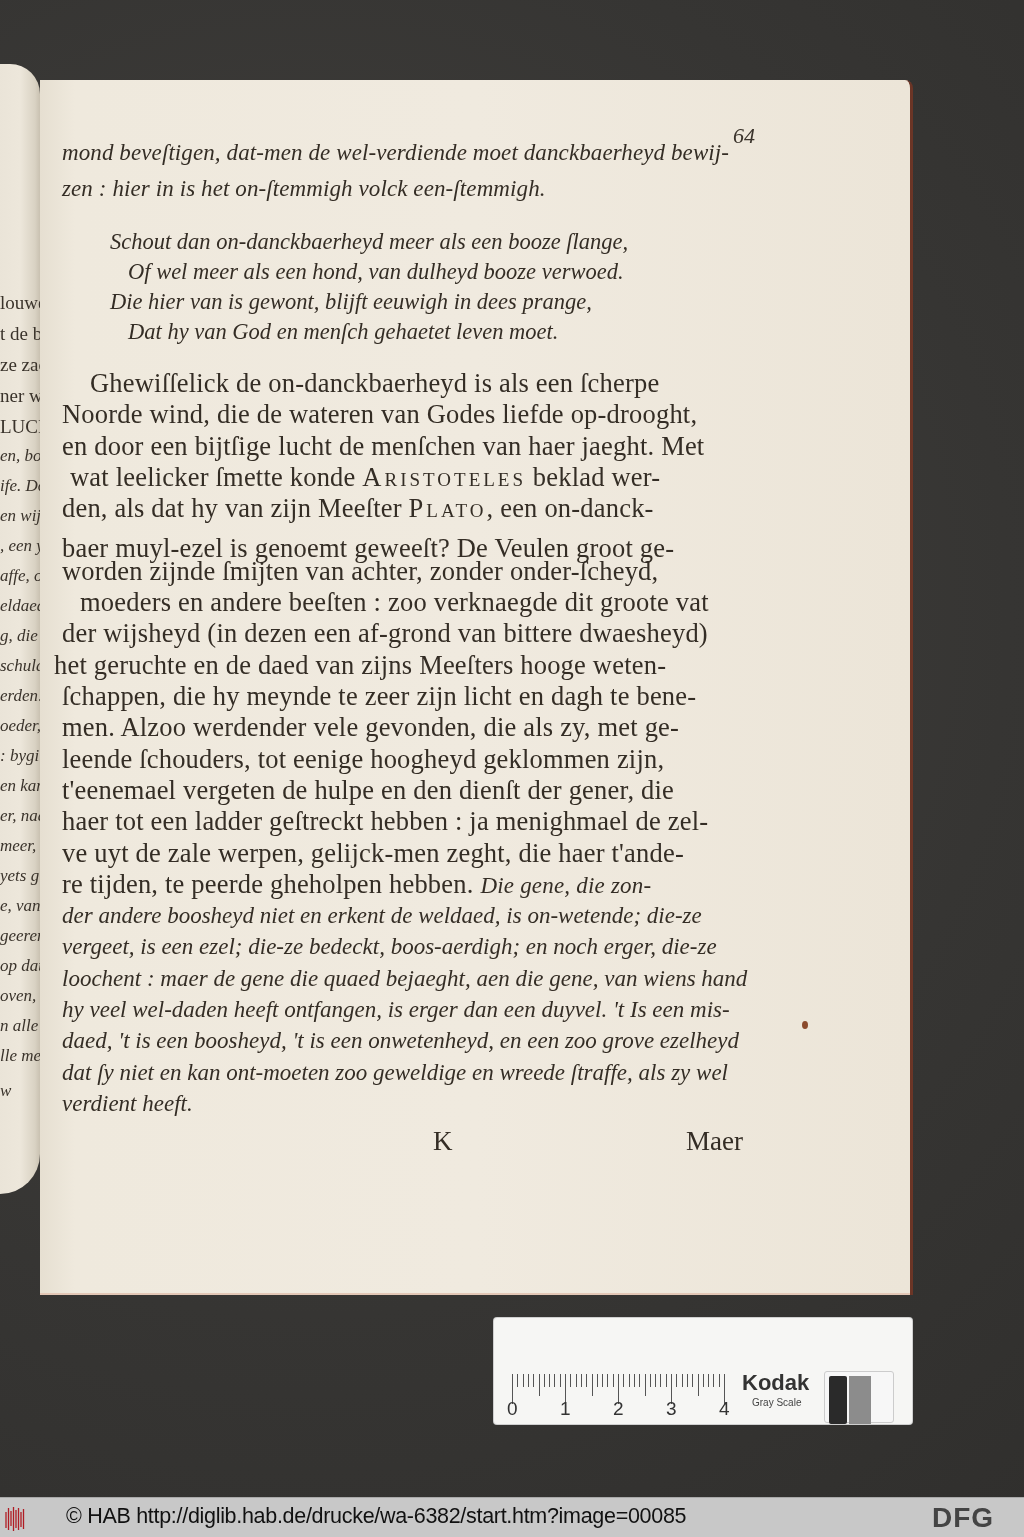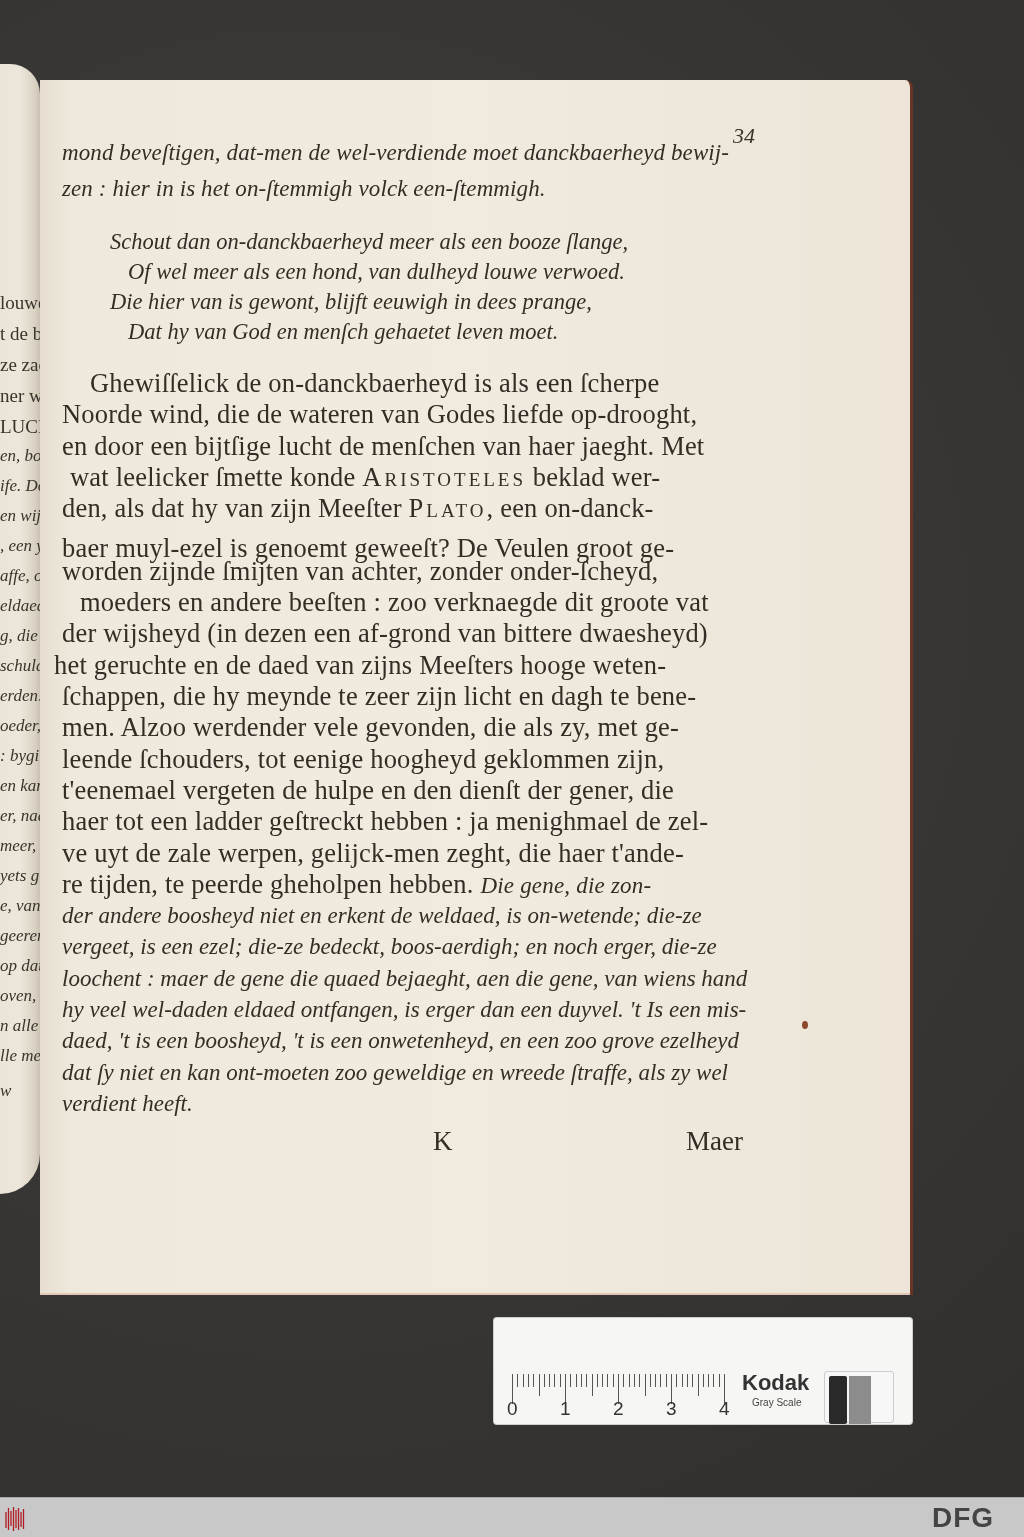--- a/index.html
+++ b/index.html
@@ -109,27 +109,27 @@
       <div class="frag it" style="top: 862px;">geerend</div>
       <div class="frag it" style="top: 892px;">op dat</div>
       <div class="frag it" style="top: 922px;">oven, d</div>
       <div class="frag it" style="top: 952px;">n alle fl</div>
       <div class="frag it" style="top: 982px;">lle met</div>
       <div class="frag it" style="top: 1017px;">w</div>
     </div>
 
   <div class="right-page"></div>
 
-  <div class="page-number">34</div>
+  <div class="page-number">64</div>
 
   <div id="text-block">
       <div class="line it intro" style="top: 140px; left: 62px;">mond beveſtigen, dat-men de wel-verdiende moet danckbaerheyd bewij-</div>
       <div class="line it intro" style="top: 176px; left: 62px;">zen : hier in is het on-ſtemmigh volck een-ſtemmigh.</div>
       <div class="line it verse" style="top: 229px; left: 110px;">Schout dan on-danckbaerheyd meer als een booze ſlange,</div>
-      <div class="line it verse" style="top: 259px; left: 128px;">Of wel meer als een hond, van dulheyd louwe verwoed.</div>
+      <div class="line it verse" style="top: 259px; left: 128px;">Of wel meer als een hond, van dulheyd booze verwoed.</div>
       <div class="line it verse" style="top: 289px; left: 110px;">Die hier van is gewont, blijft eeuwigh in dees prange,</div>
       <div class="line it verse" style="top: 319px; left: 128px;">Dat hy van God en menſch gehaetet leven moet.</div>
       <div class="line body-text" style="top: 368px; left: 90px;">Ghewiſſelick de on-danckbaerheyd is als een ſcherpe</div>
       <div class="line body-text" style="top: 399px; left: 62px;">Noorde wind, die de wateren van Godes liefde op-drooght,</div>
       <div class="line body-text" style="top: 431px; left: 62px;">en door een bijtſige lucht de menſchen van haer jaeght. Met</div>
       <div class="line body-text" style="top: 462px; left: 70px;"><span>wat leelicker ſmette konde </span><span class="small-caps">Aristoteles</span><span> beklad wer-</span></div>
       <div class="line body-text" style="top: 493px; left: 62px;"><span>den, als dat hy van zijn Meeſter </span><span class="small-caps">Plato</span><span>, een on-danck-</span></div>
       <div class="line body-text" style="top: 525px; left: 62px; margin-top: 8px;">baer muyl-ezel is genoemt geweeſt? De Veulen groot ge-</div>
       <div class="line body-text" style="top: 556px; left: 62px;">worden zijnde ſmijten van achter, zonder onder-ſcheyd,</div>
       <div class="line body-text" style="top: 587px; left: 80px;">moeders en andere beeſten : zoo verknaegde dit groote vat</div>
@@ -138,21 +138,21 @@
       <div class="line body-text" style="top: 681px; left: 62px;">ſchappen, die hy meynde te zeer zijn licht en dagh te bene-</div>
       <div class="line body-text" style="top: 712px; left: 62px;">men.  Alzoo werdender vele gevonden, die als zy, met ge-</div>
       <div class="line body-text" style="top: 744px; left: 62px;">leende ſchouders, tot eenige hoogheyd geklommen zijn,</div>
       <div class="line body-text" style="top: 775px; left: 62px;">t'eenemael vergeten de hulpe en den dienſt der gener, die</div>
       <div class="line body-text" style="top: 806px; left: 62px;">haer tot een ladder geſtreckt hebben : ja menighmael de zel-</div>
       <div class="line body-text" style="top: 838px; left: 62px;">ve uyt de zale werpen, gelijck-men zeght, die haer t'ande-</div>
       <div class="line body-text" style="top: 869px; left: 62px;"><span>re tijden, te peerde gheholpen hebben. </span><span style="font-style: italic; font-size: 23px;">Die gene, die zon-</span></div>
       <div class="line it body-it" style="top: 903px; left: 62px;">der andere boosheyd niet en erkent de weldaed, is on-wetende; die-ze</div>
       <div class="line it body-it" style="top: 934px; left: 62px;">vergeet, is een ezel; die-ze bedeckt, boos-aerdigh; en noch erger, die-ze</div>
       <div class="line it body-it" style="top: 966px; left: 62px;">loochent : maer de gene die quaed bejaeght, aen die gene, van wiens hand</div>
-      <div class="line it body-it" style="top: 997px; left: 62px;">hy veel wel-daden eldaed ontfangen, is erger dan een duyvel.  't Is een mis-</div>
+      <div class="line it body-it" style="top: 997px; left: 62px;">hy veel wel-daden heeft ontfangen, is erger dan een duyvel.  't Is een mis-</div>
       <div class="line it body-it" style="top: 1028px; left: 62px;">daed, 't is een boosheyd, 't is een onwetenheyd, en een zoo grove ezelheyd</div>
       <div class="line it body-it" style="top: 1060px; left: 62px;">dat ſy niet en kan ont-moeten zoo geweldige en wreede ſtraffe, als zy wel</div>
       <div class="line it body-it" style="top: 1091px; left: 62px;">verdient heeft.</div>
     </div>
 
   <div class="spot"></div>
 
   <div class="catch-k">K</div>
   <div class="catch-maer">Maer</div>
 
@@ -220,14 +220,15 @@
       <line x1="1" y1="6" x2="1" y2="22"></line>
       <line x1="3.5" y1="2" x2="3.5" y2="24"></line>
       <line x1="6" y1="5" x2="6" y2="20"></line>
       <line x1="8.5" y1="1" x2="8.5" y2="25"></line>
       <line x1="11" y1="4" x2="11" y2="22"></line>
       <line x1="13.5" y1="2" x2="13.5" y2="24"></line>
       <line x1="16" y1="6" x2="16" y2="21"></line>
       <line x1="18.5" y1="3" x2="18.5" y2="23"></line>
     </g>
   </svg>
+  <a class="footer-text">© HAB http://diglib.hab.de/drucke/wa-6382/start.htm?image=00085</a>
   <div class="dfg-logo">DFG</div>
 </div>
 
 </body></html>

